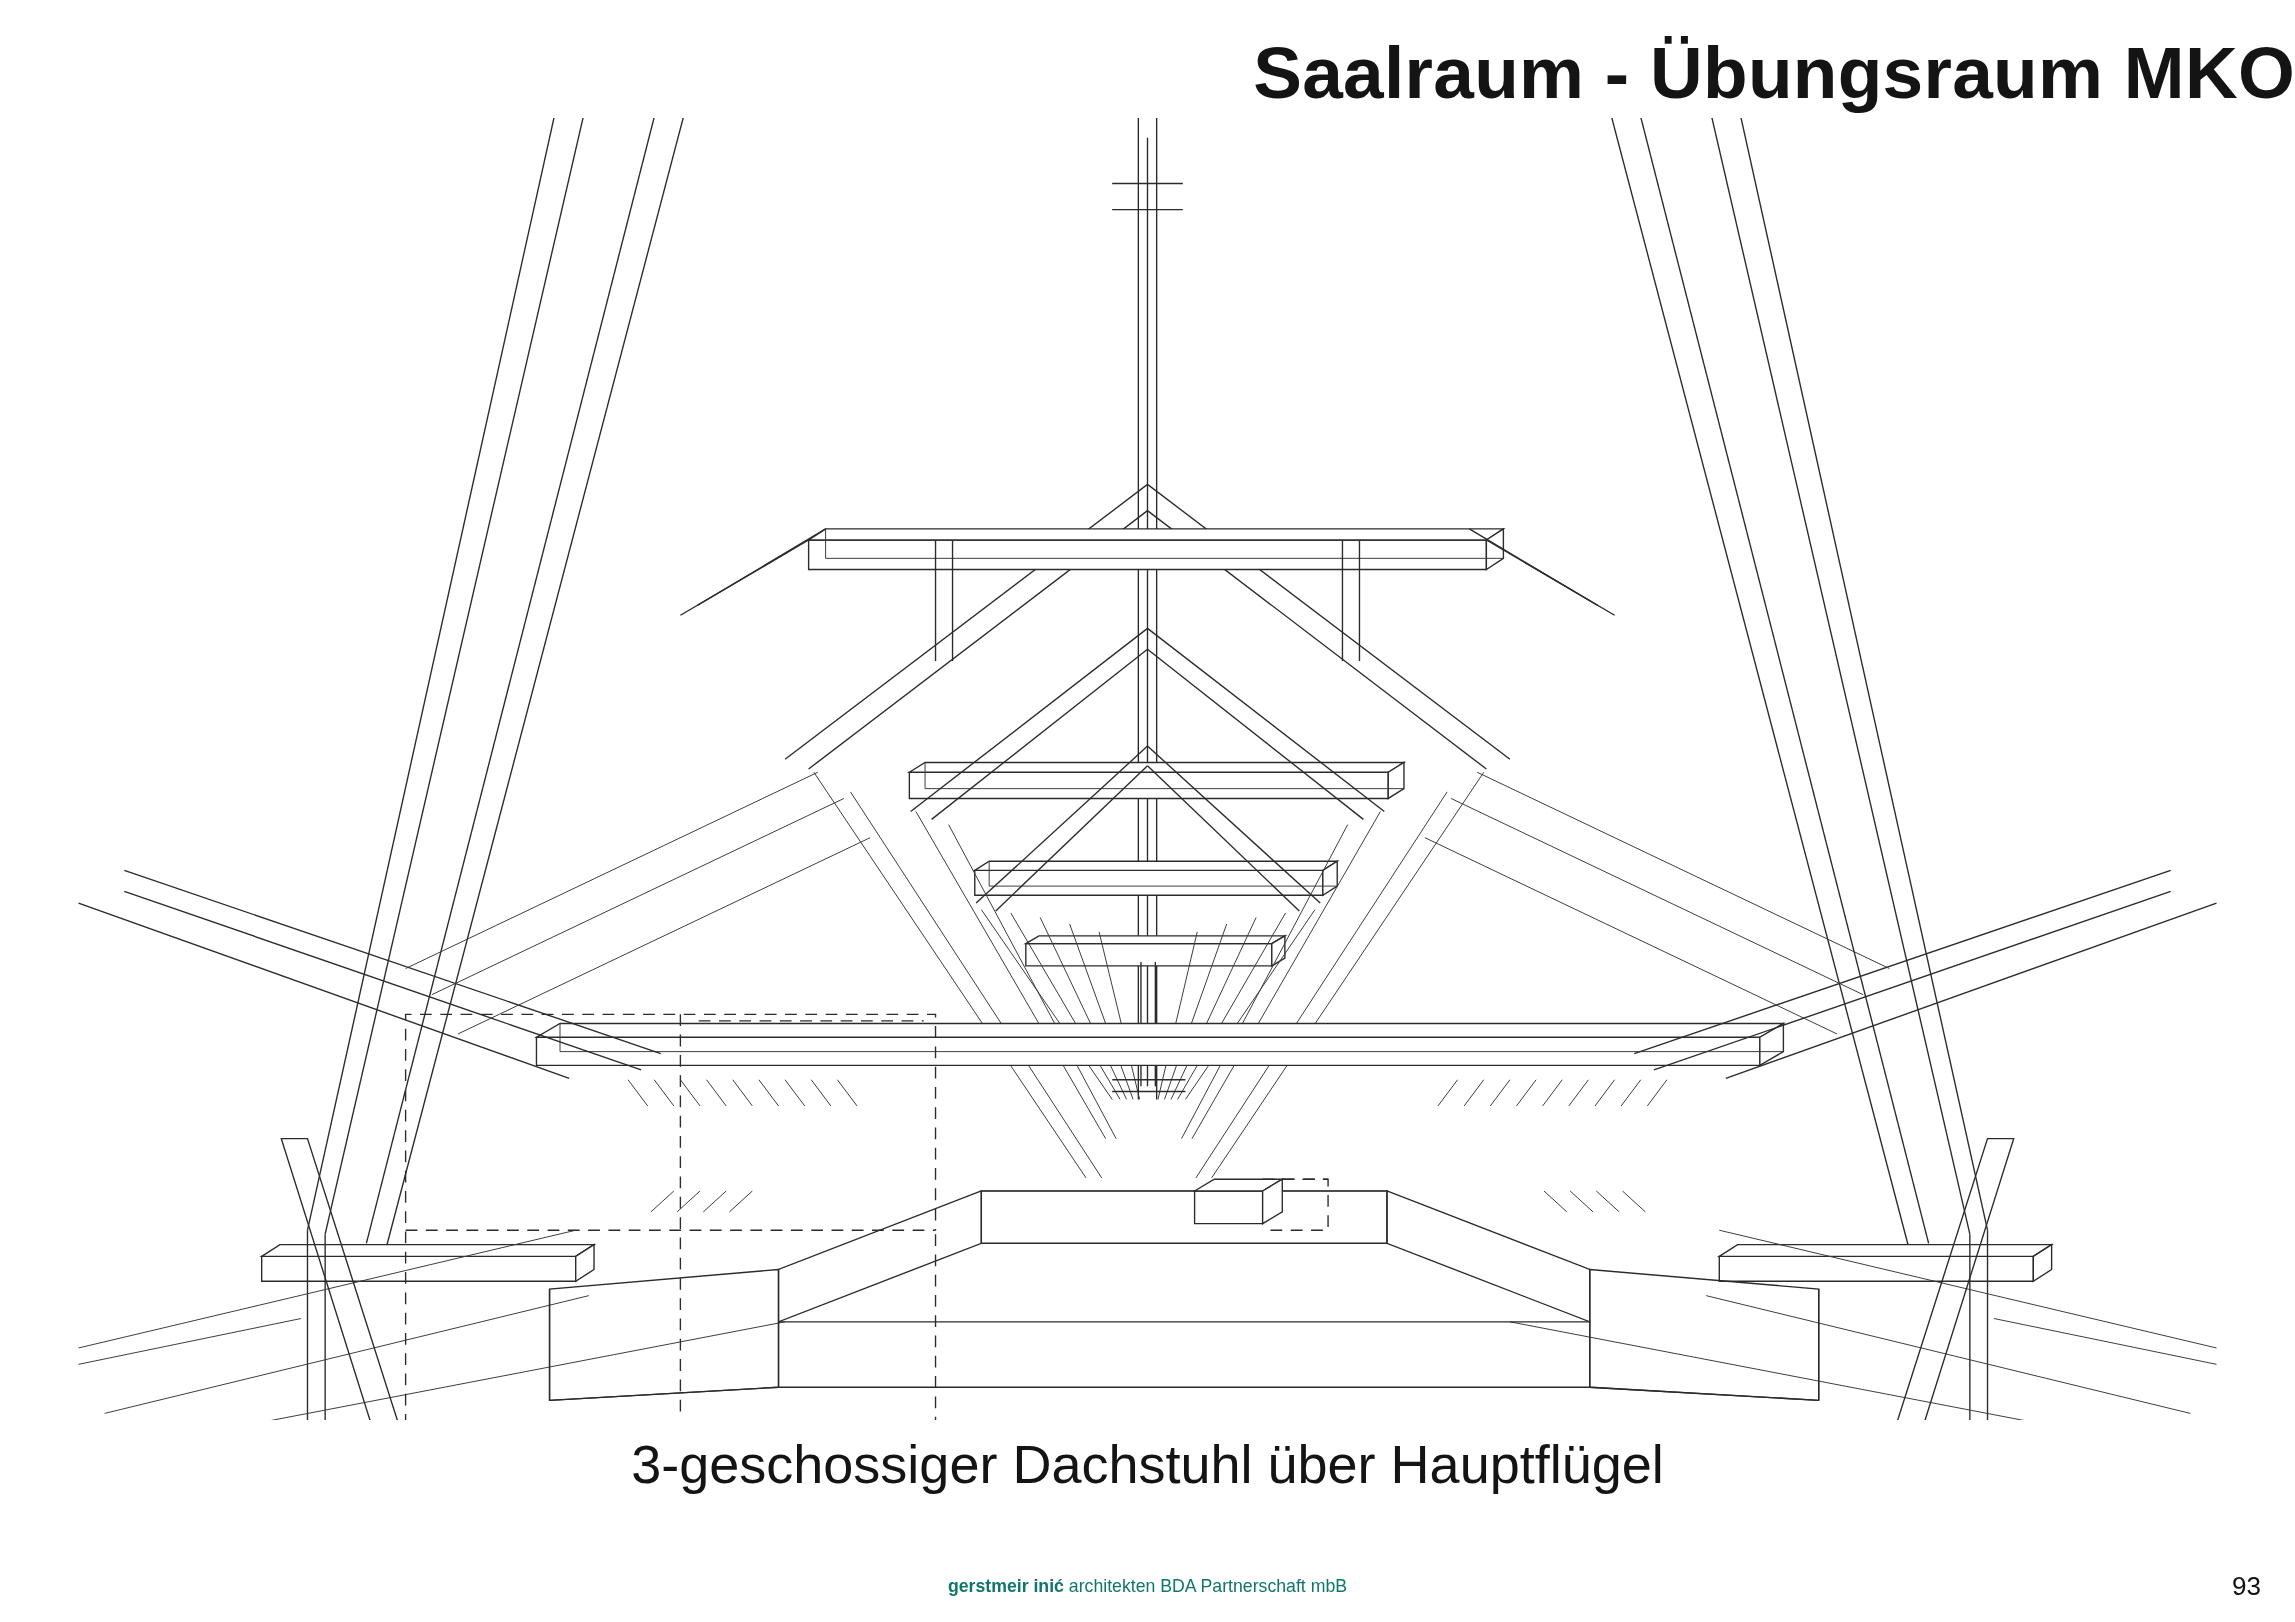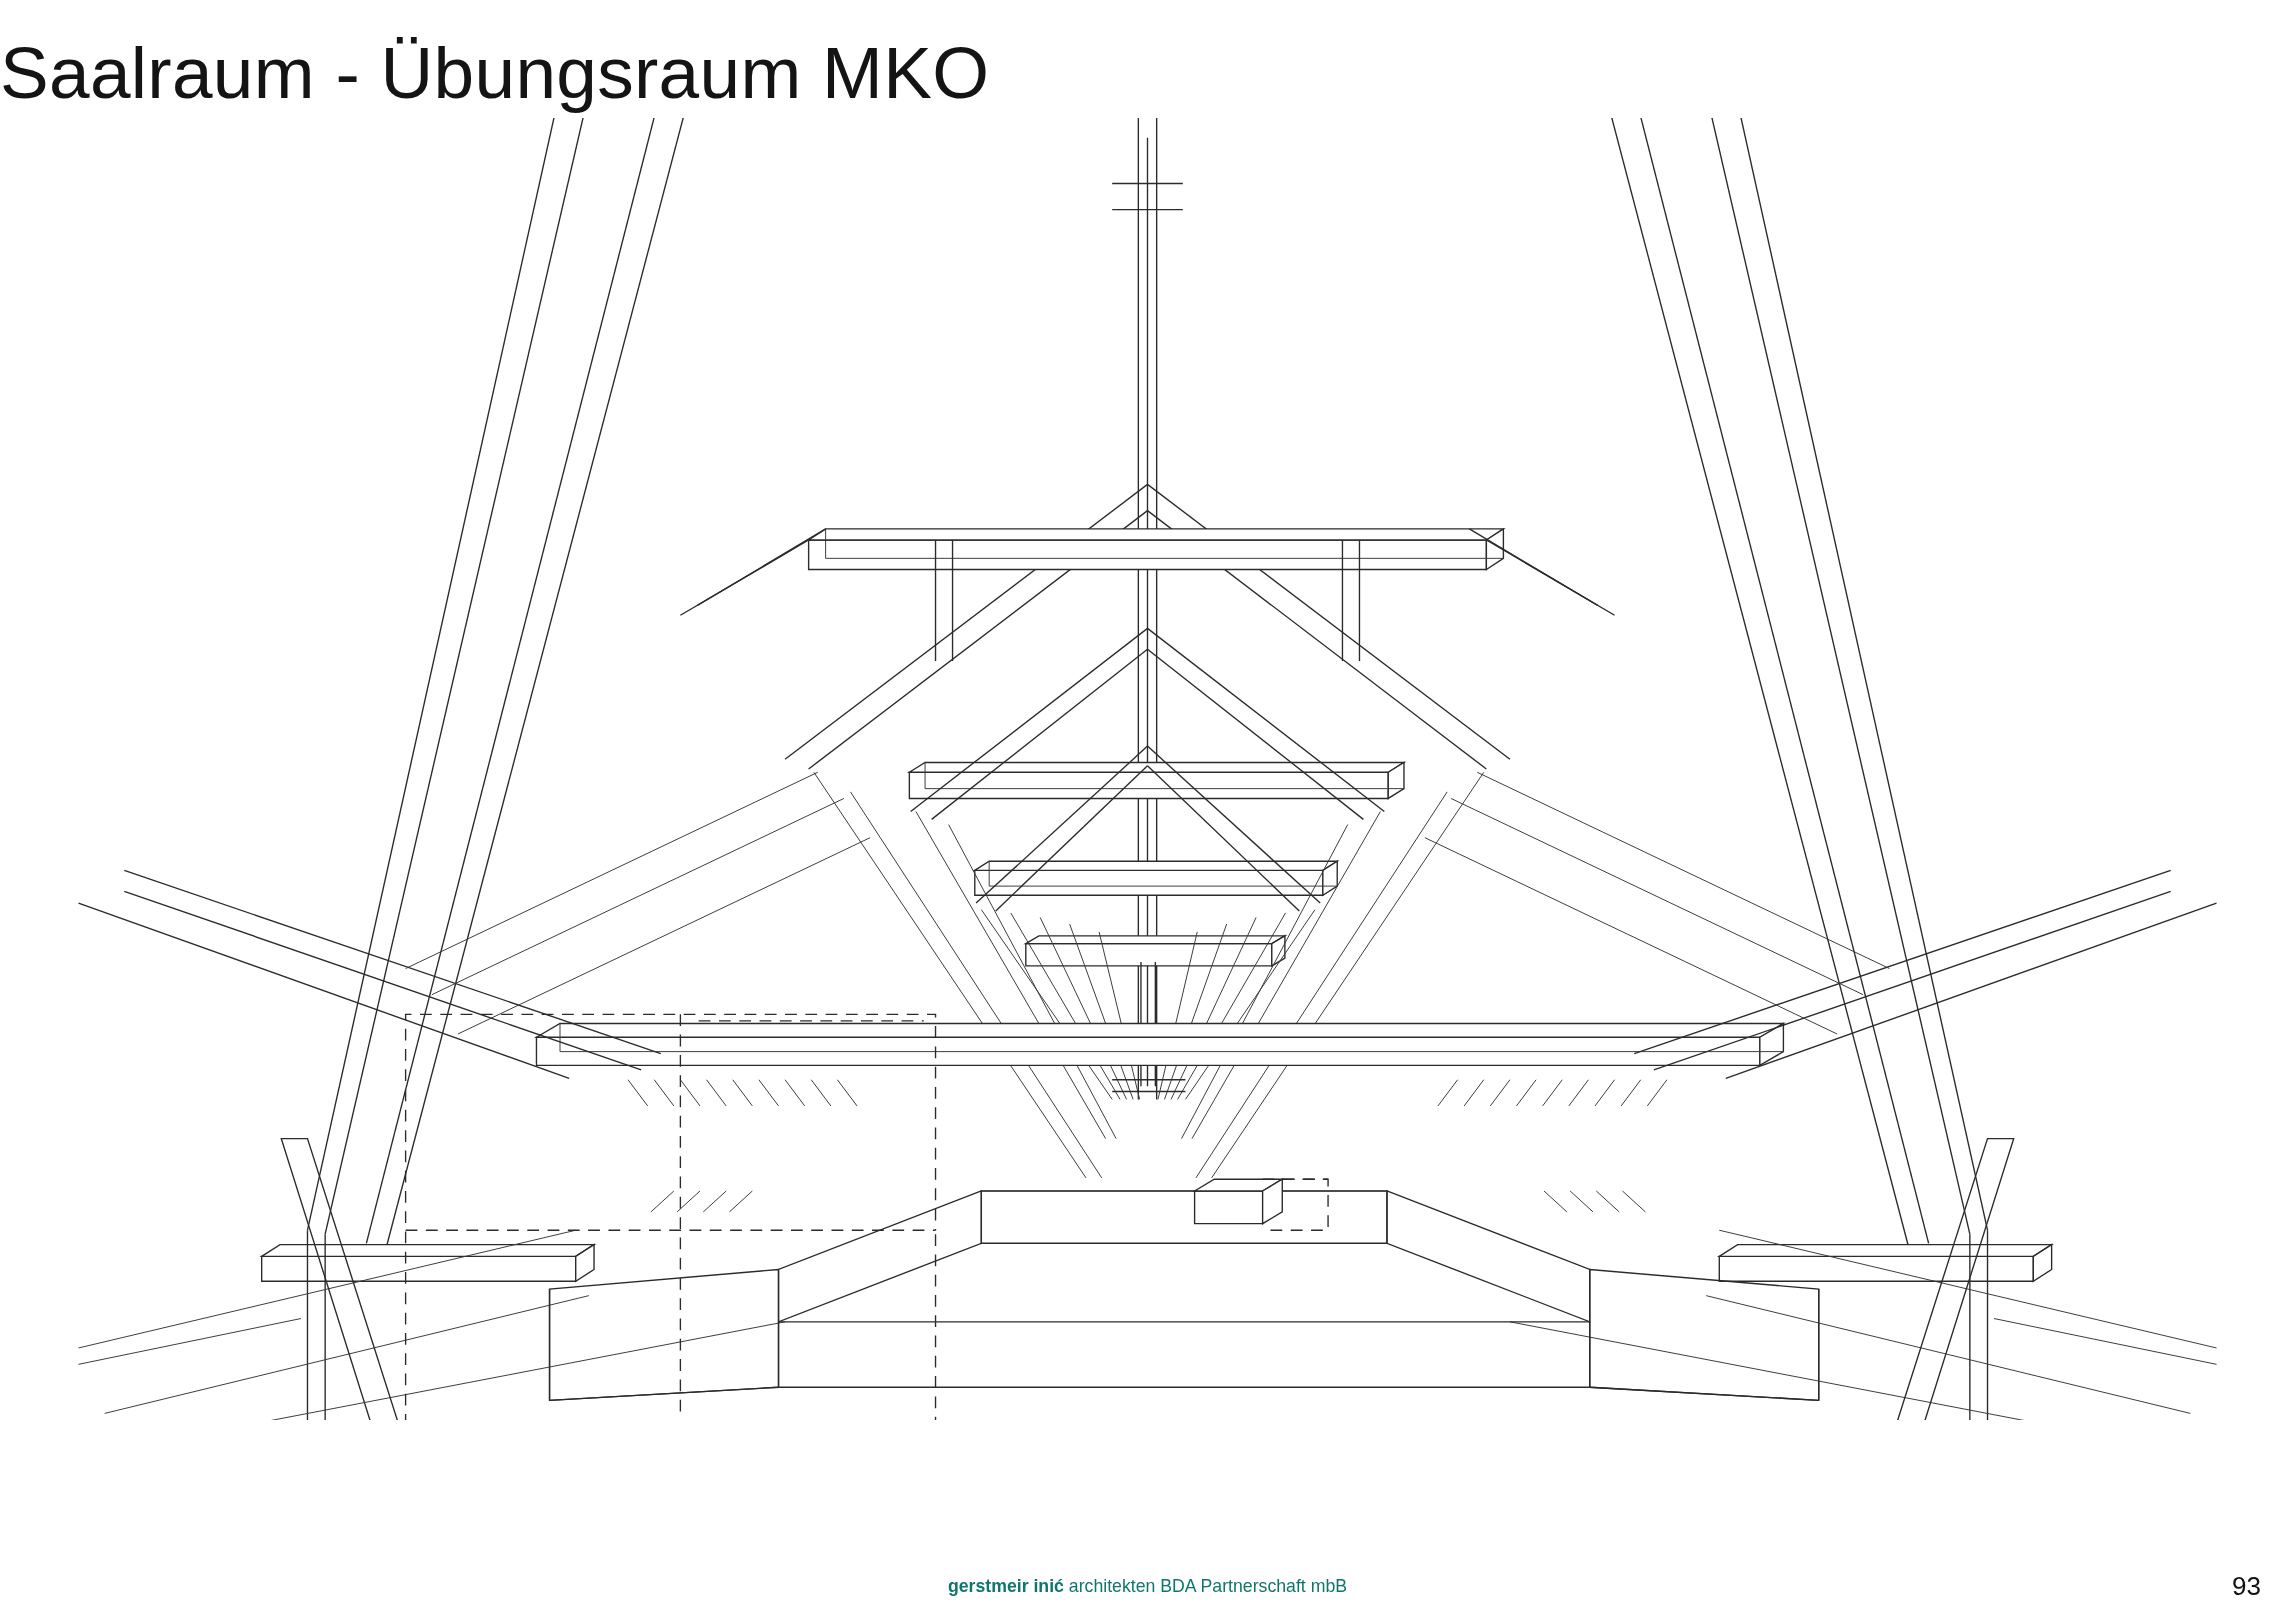--- a/index.html
+++ b/index.html
@@ -18,23 +18,23 @@
   .page {
     position: absolute;
     inset: 0;
     background: #ffffff;
   }
   .title {
     position: absolute;
     top: 31px;
     left: 0;
     width: 100%;
-    text-align: left;
+    text-align: right;
     font-size: 73px;
-    font-weight: 400;
+    font-weight: 700;
     letter-spacing: 0.3px;
     color: #141414;
     white-space: nowrap;
   }
   .caption {
     position: absolute;
     top: 1433px;
     left: 0;
     width: 100%;
     text-align: center;
@@ -367,20 +367,21 @@
       </g>
 
       <g class="ln">
         <path d="M 1700 100 L 1808 100"></path>
         <path d="M 1700 140 L 1808 140"></path>
       </g>
 
     </svg>
   </div>
 
+  <div class="caption">3-geschossiger Dachstuhl über Hauptflügel</div>
 
   <div class="footer">
     <span class="brand">gerstmeir inić</span><span> architekten BDA Partnerschaft mbB</span>
   </div>
 
   <div class="pagenum">93</div>
 
 </div>
 
 

